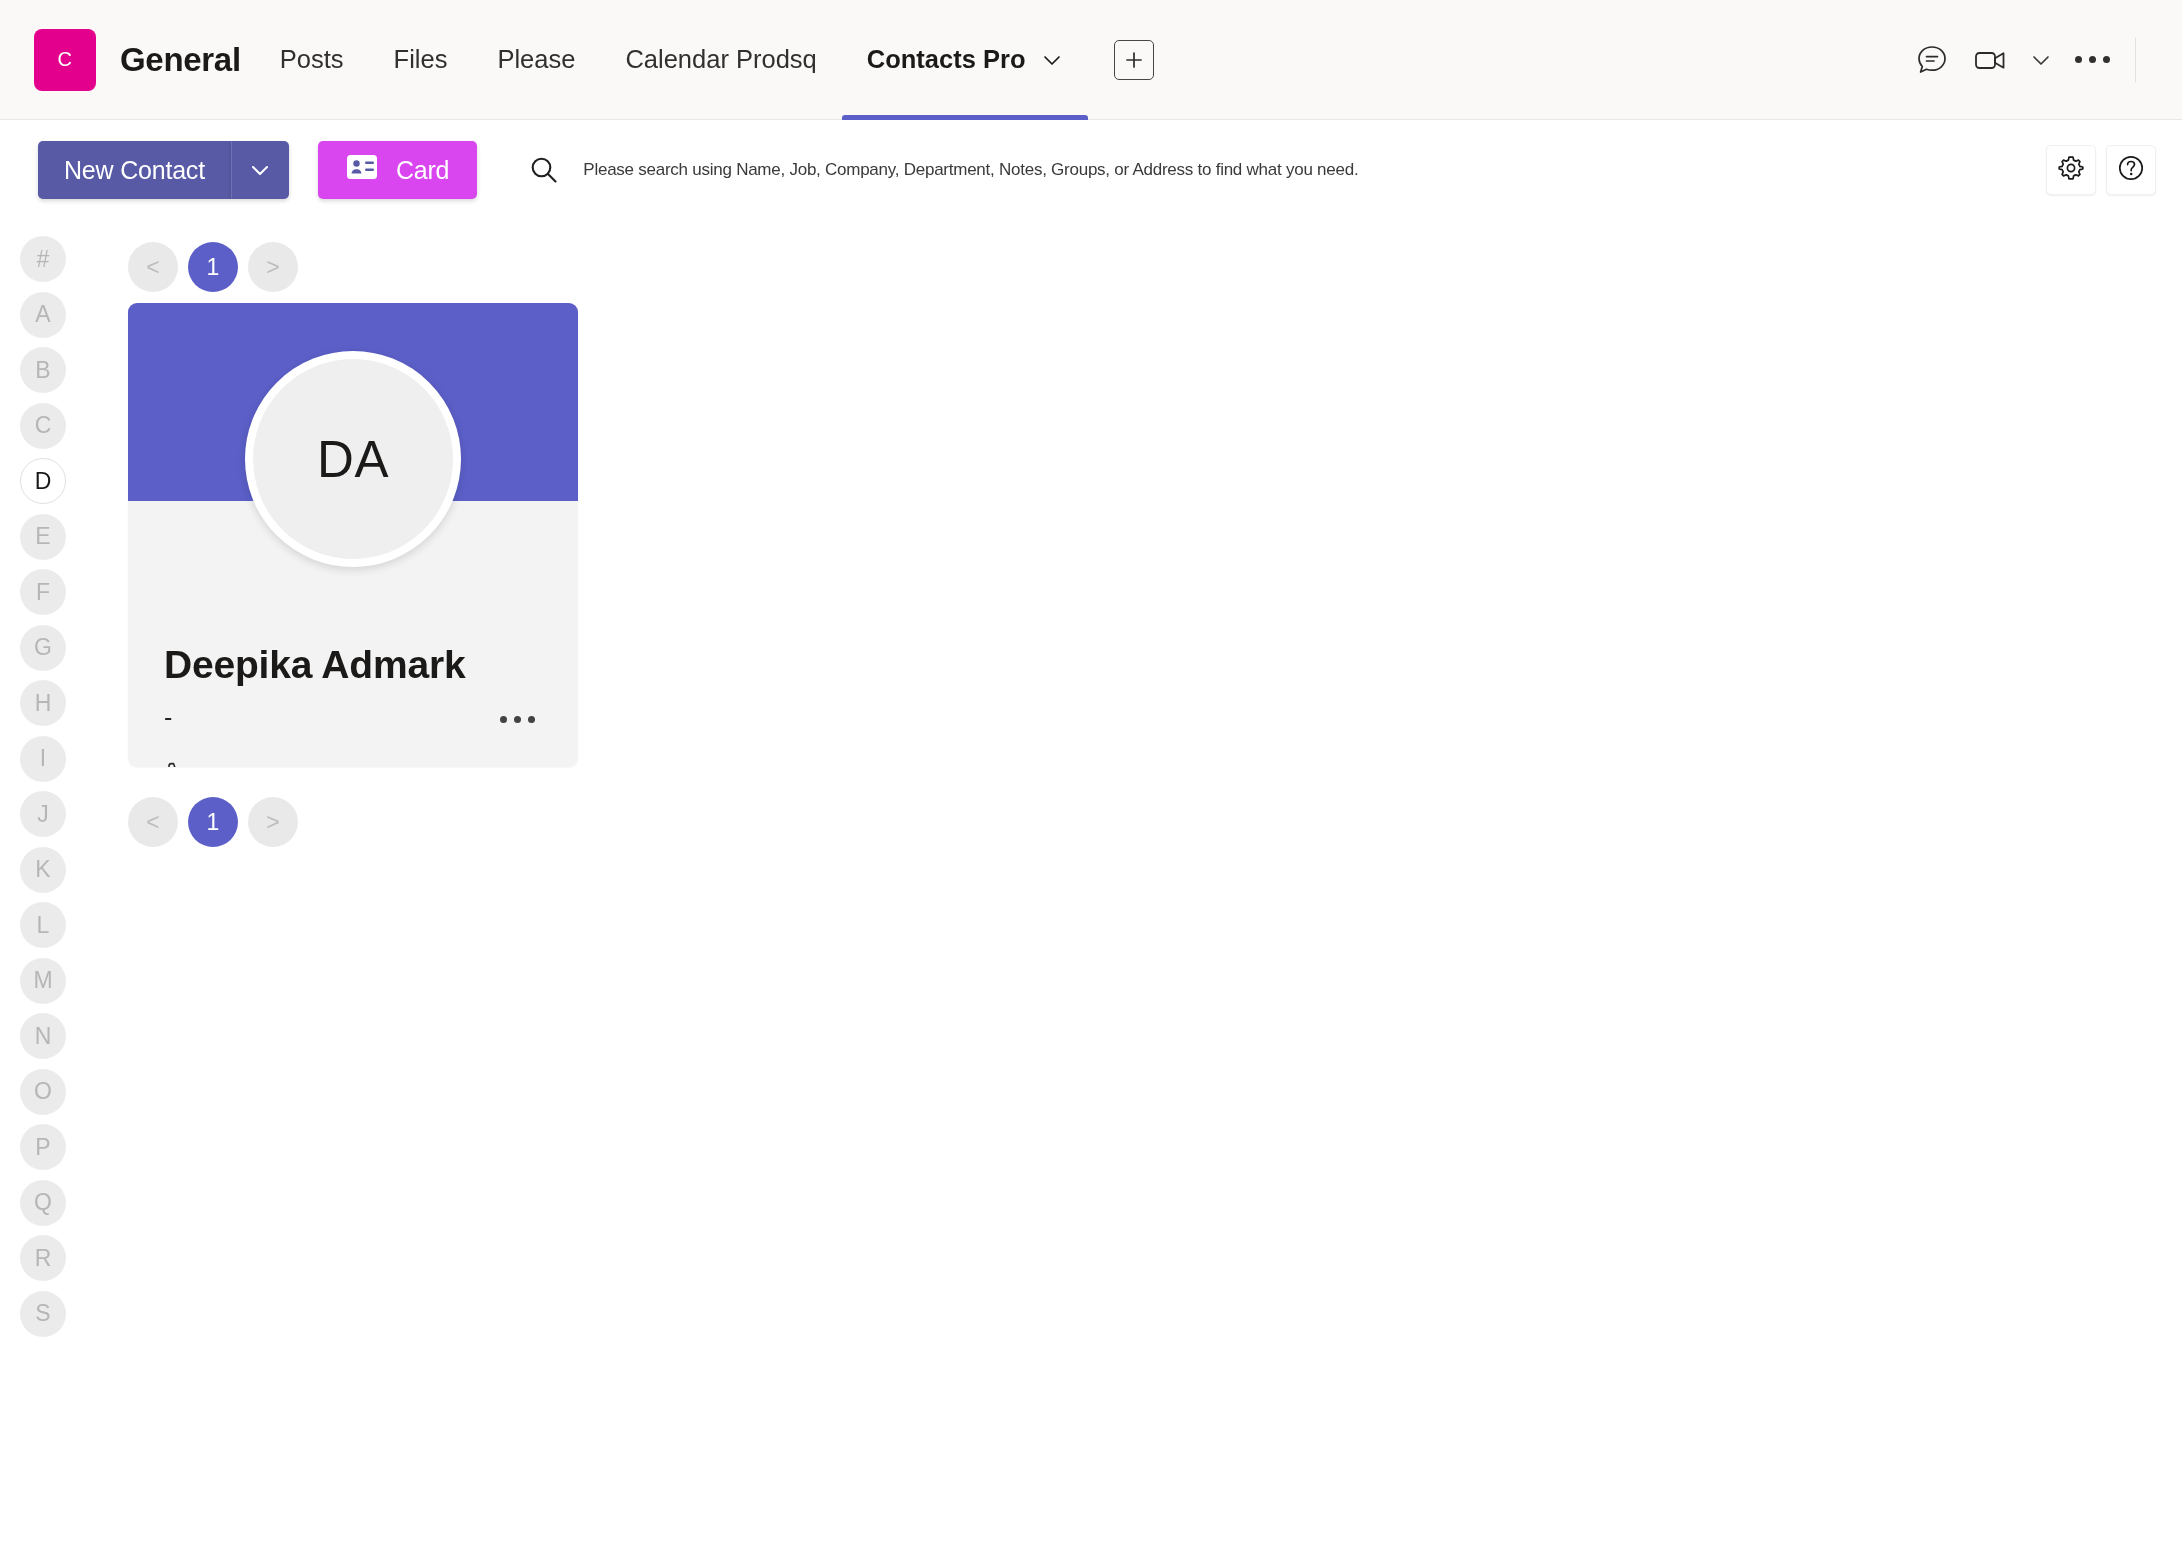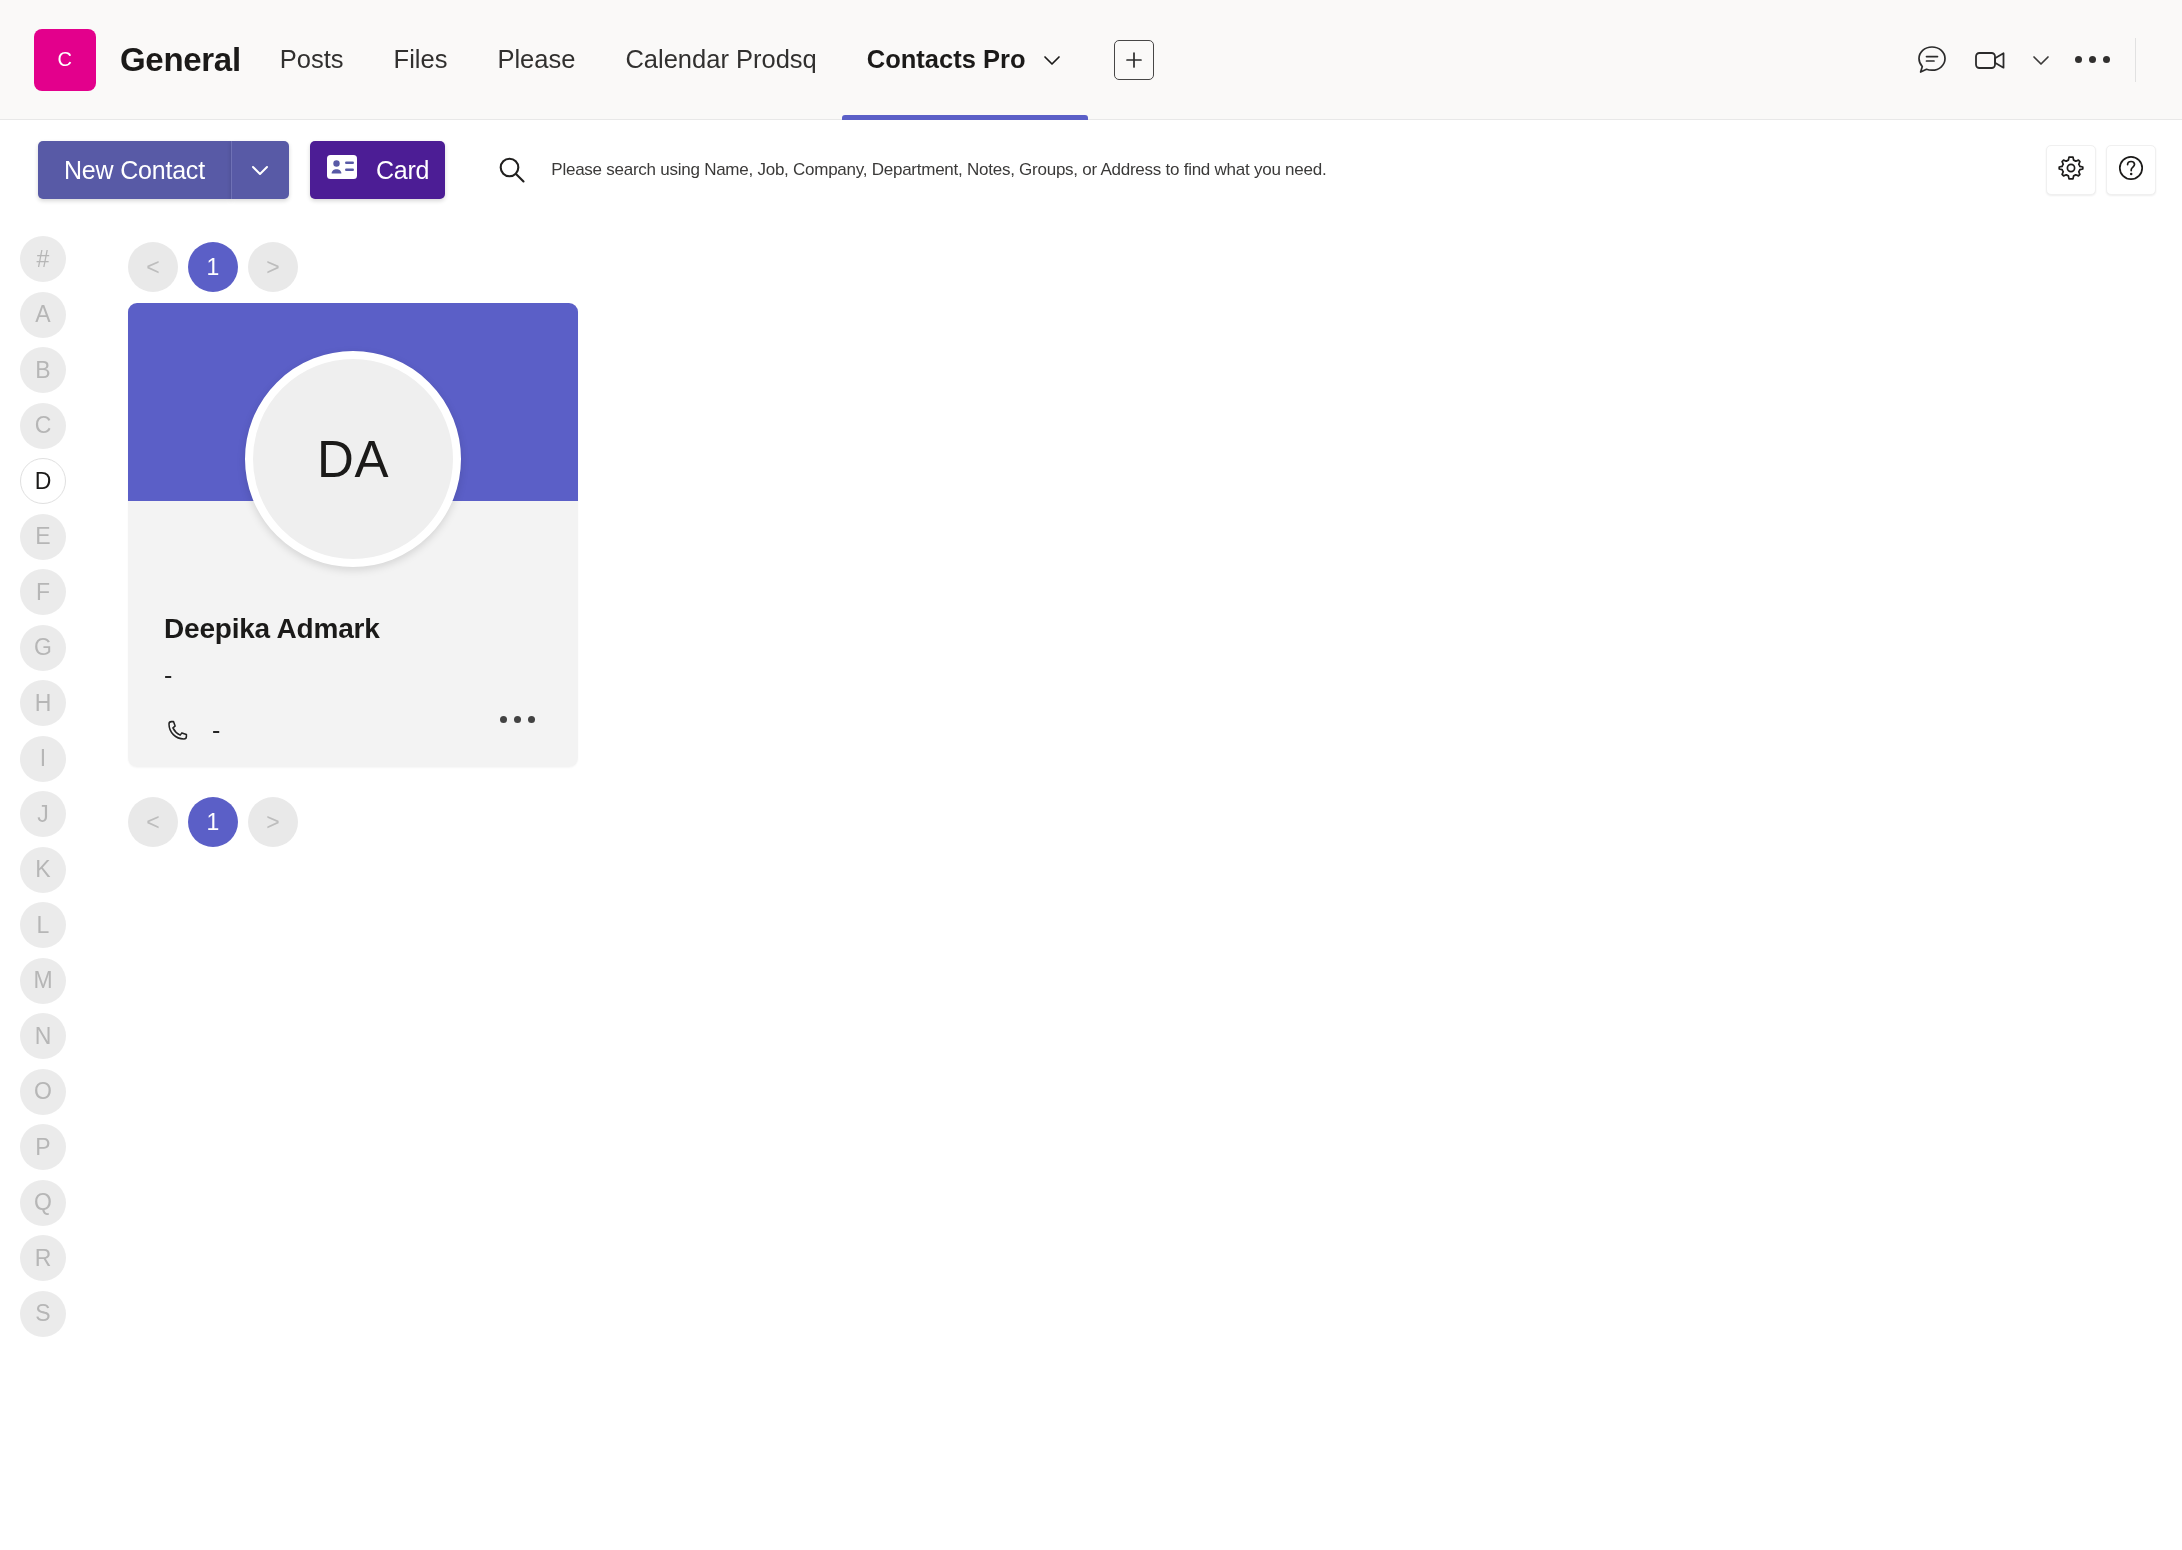--- a/index.html
+++ b/index.html
@@ -155,26 +155,26 @@
     height: 58px;
     width: 58px;
     border-radius: 0 5px 5px 0;
     cursor: pointer;
     box-shadow: 0 2px 4px rgba(0,0,0,0.16);
     display: flex;
     align-items: center;
     justify-content: center;
   }
   .btn-card {
-    background: #4c1d95;
+    background: #d946ef;
     color: #ffffff;
     border: none;
     height: 58px;
-    padding: 0 16px;
-    margin-left: 7px;
+    padding: 0 28px;
+    margin-left: 15px;
     font-size: 25px;
     font-family: inherit;
     border-radius: 5px;
     cursor: pointer;
     box-shadow: 0 2px 4px rgba(0,0,0,0.16);
     display: flex;
     align-items: center;
     gap: 18px;
     letter-spacing: -0.2px;
   }
@@ -332,24 +332,25 @@
     box-shadow: 0 3px 8px rgba(0,0,0,0.13);
     z-index: 2;
     letter-spacing: 0.5px;
   }
   .card-body {
     padding: 112px 36px 0 36px;
     position: relative;
     height: 266px;
   }
   .card-name {
-    font-size: 28px;
+    font-size: 39px;
     font-weight: bold;
     color: #1b1a19;
     letter-spacing: -0.2px;
+    margin-top: 30px;
   }
   .card-subtitle {
     font-size: 25px;
     color: #242424;
     margin-top: 16px;
   }
   .card-line {
     display: flex;
     align-items: center;
     gap: 20px;

